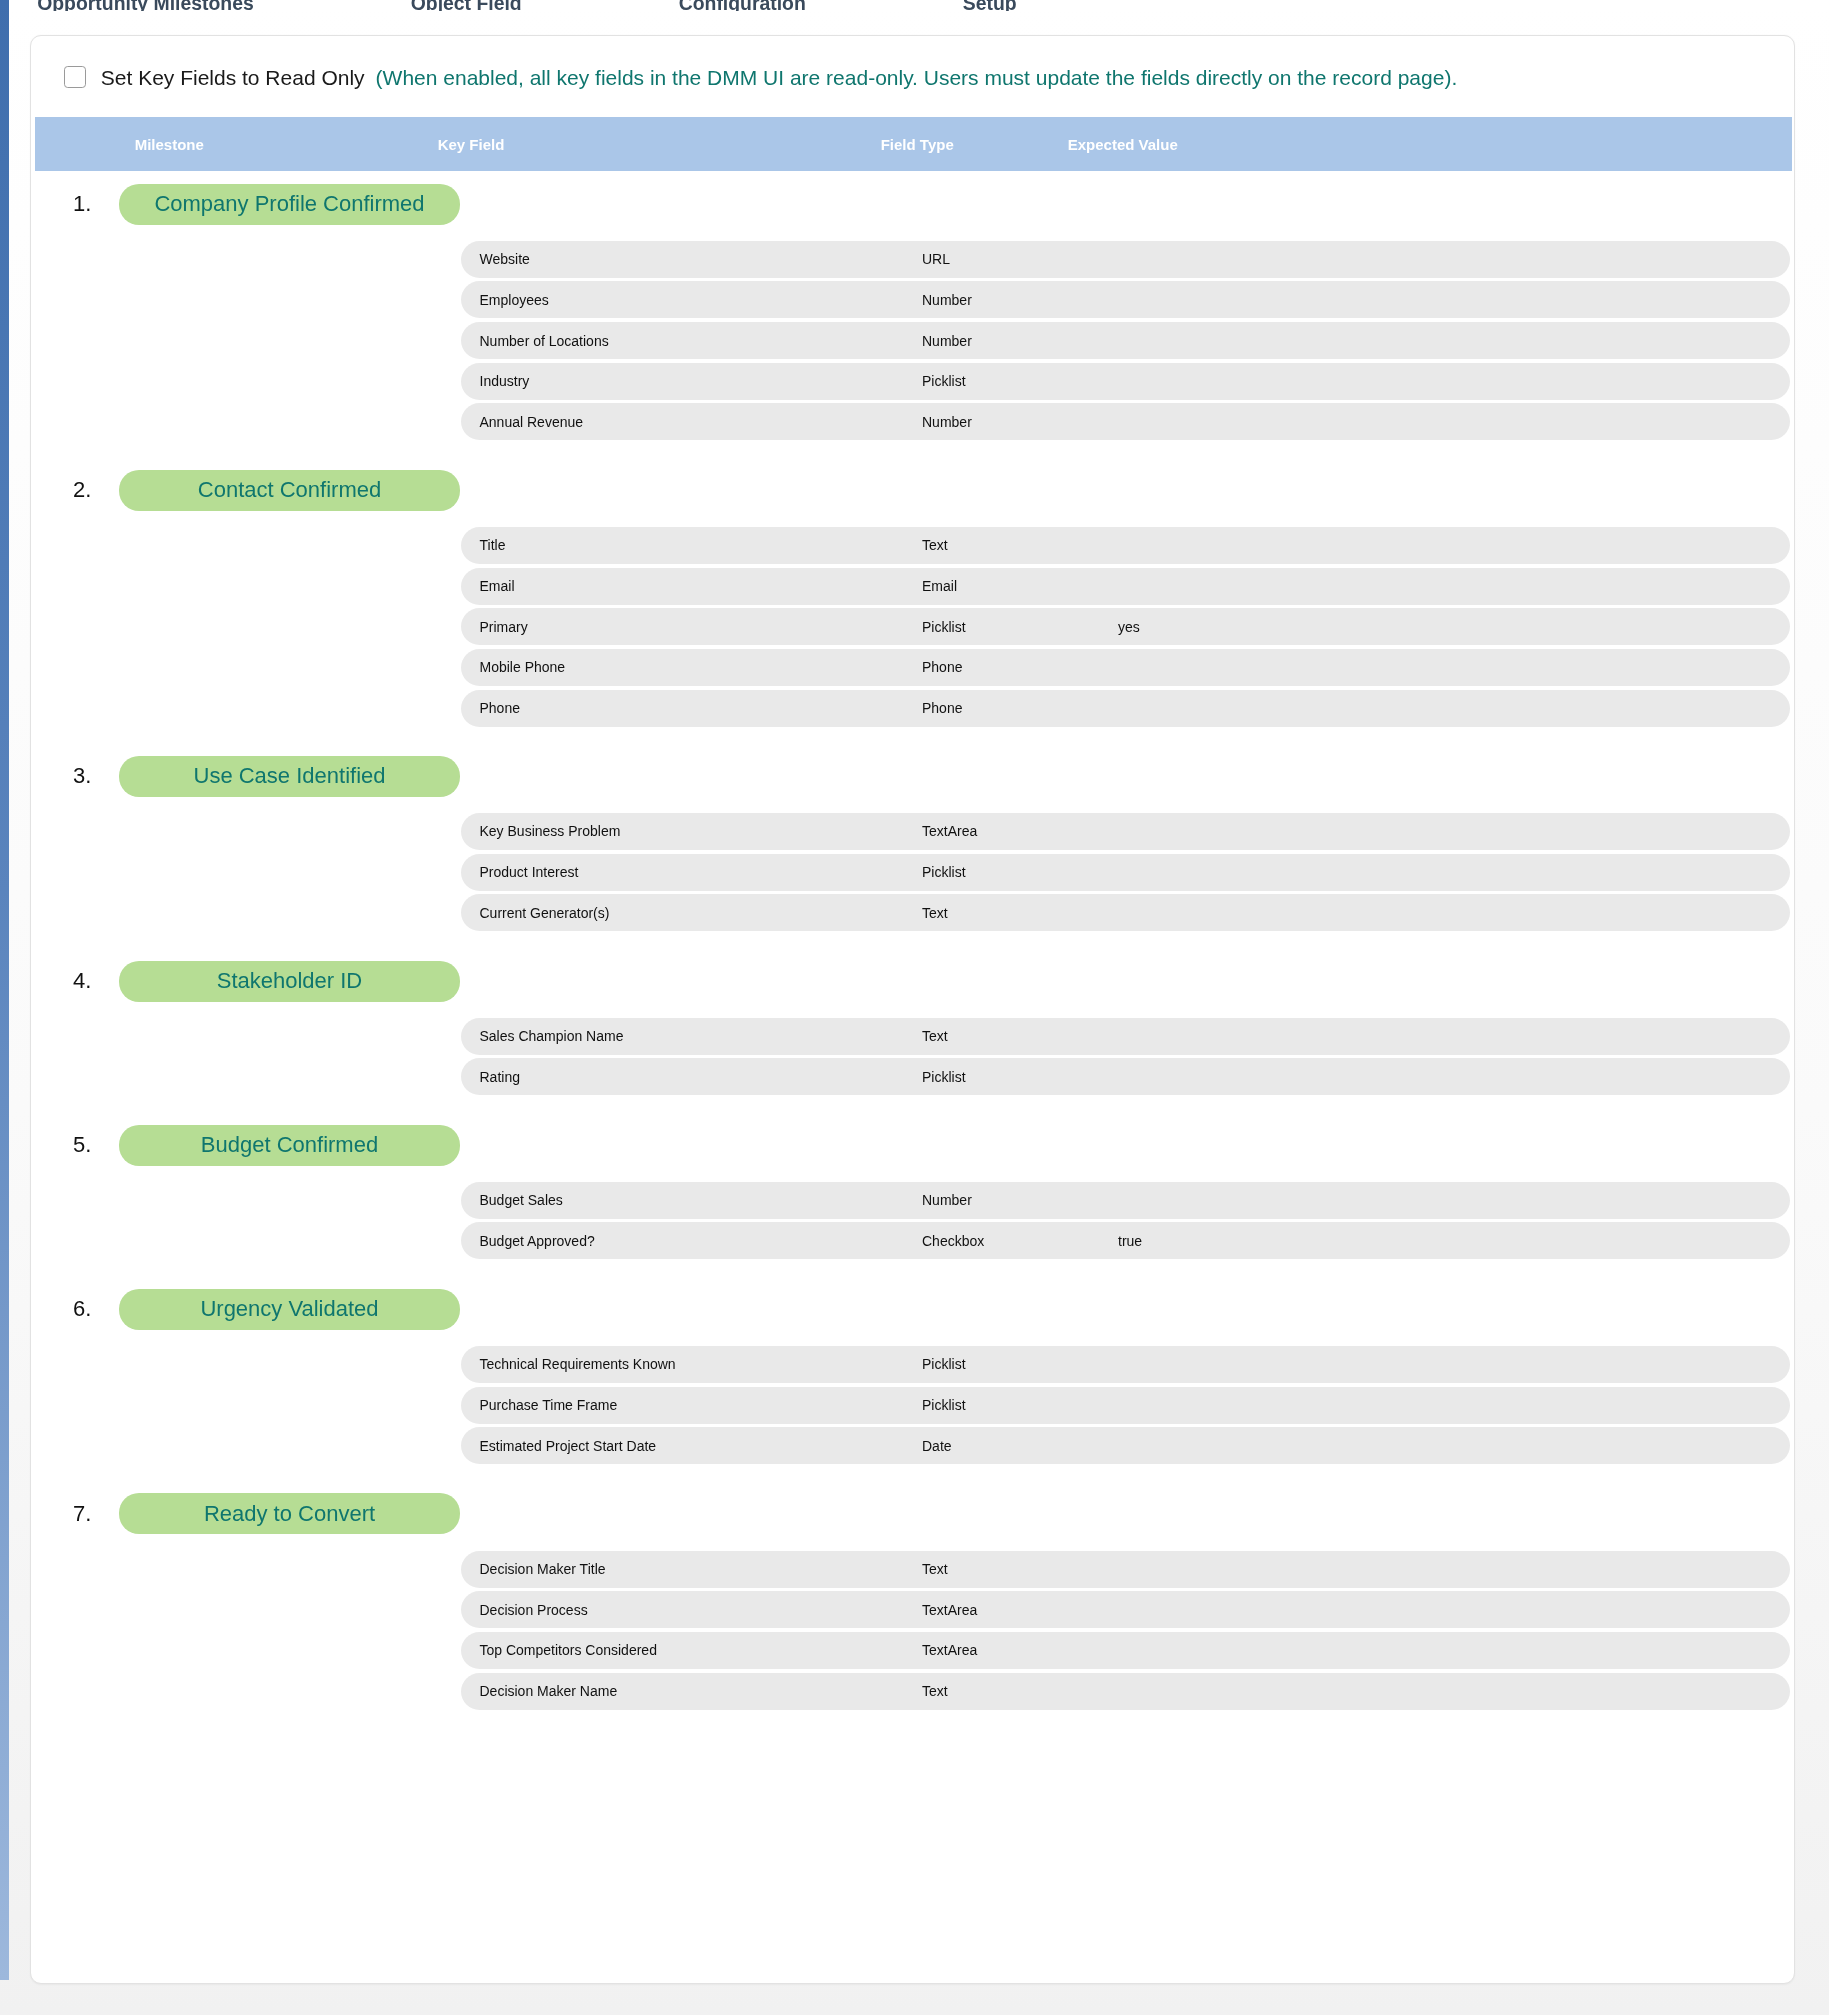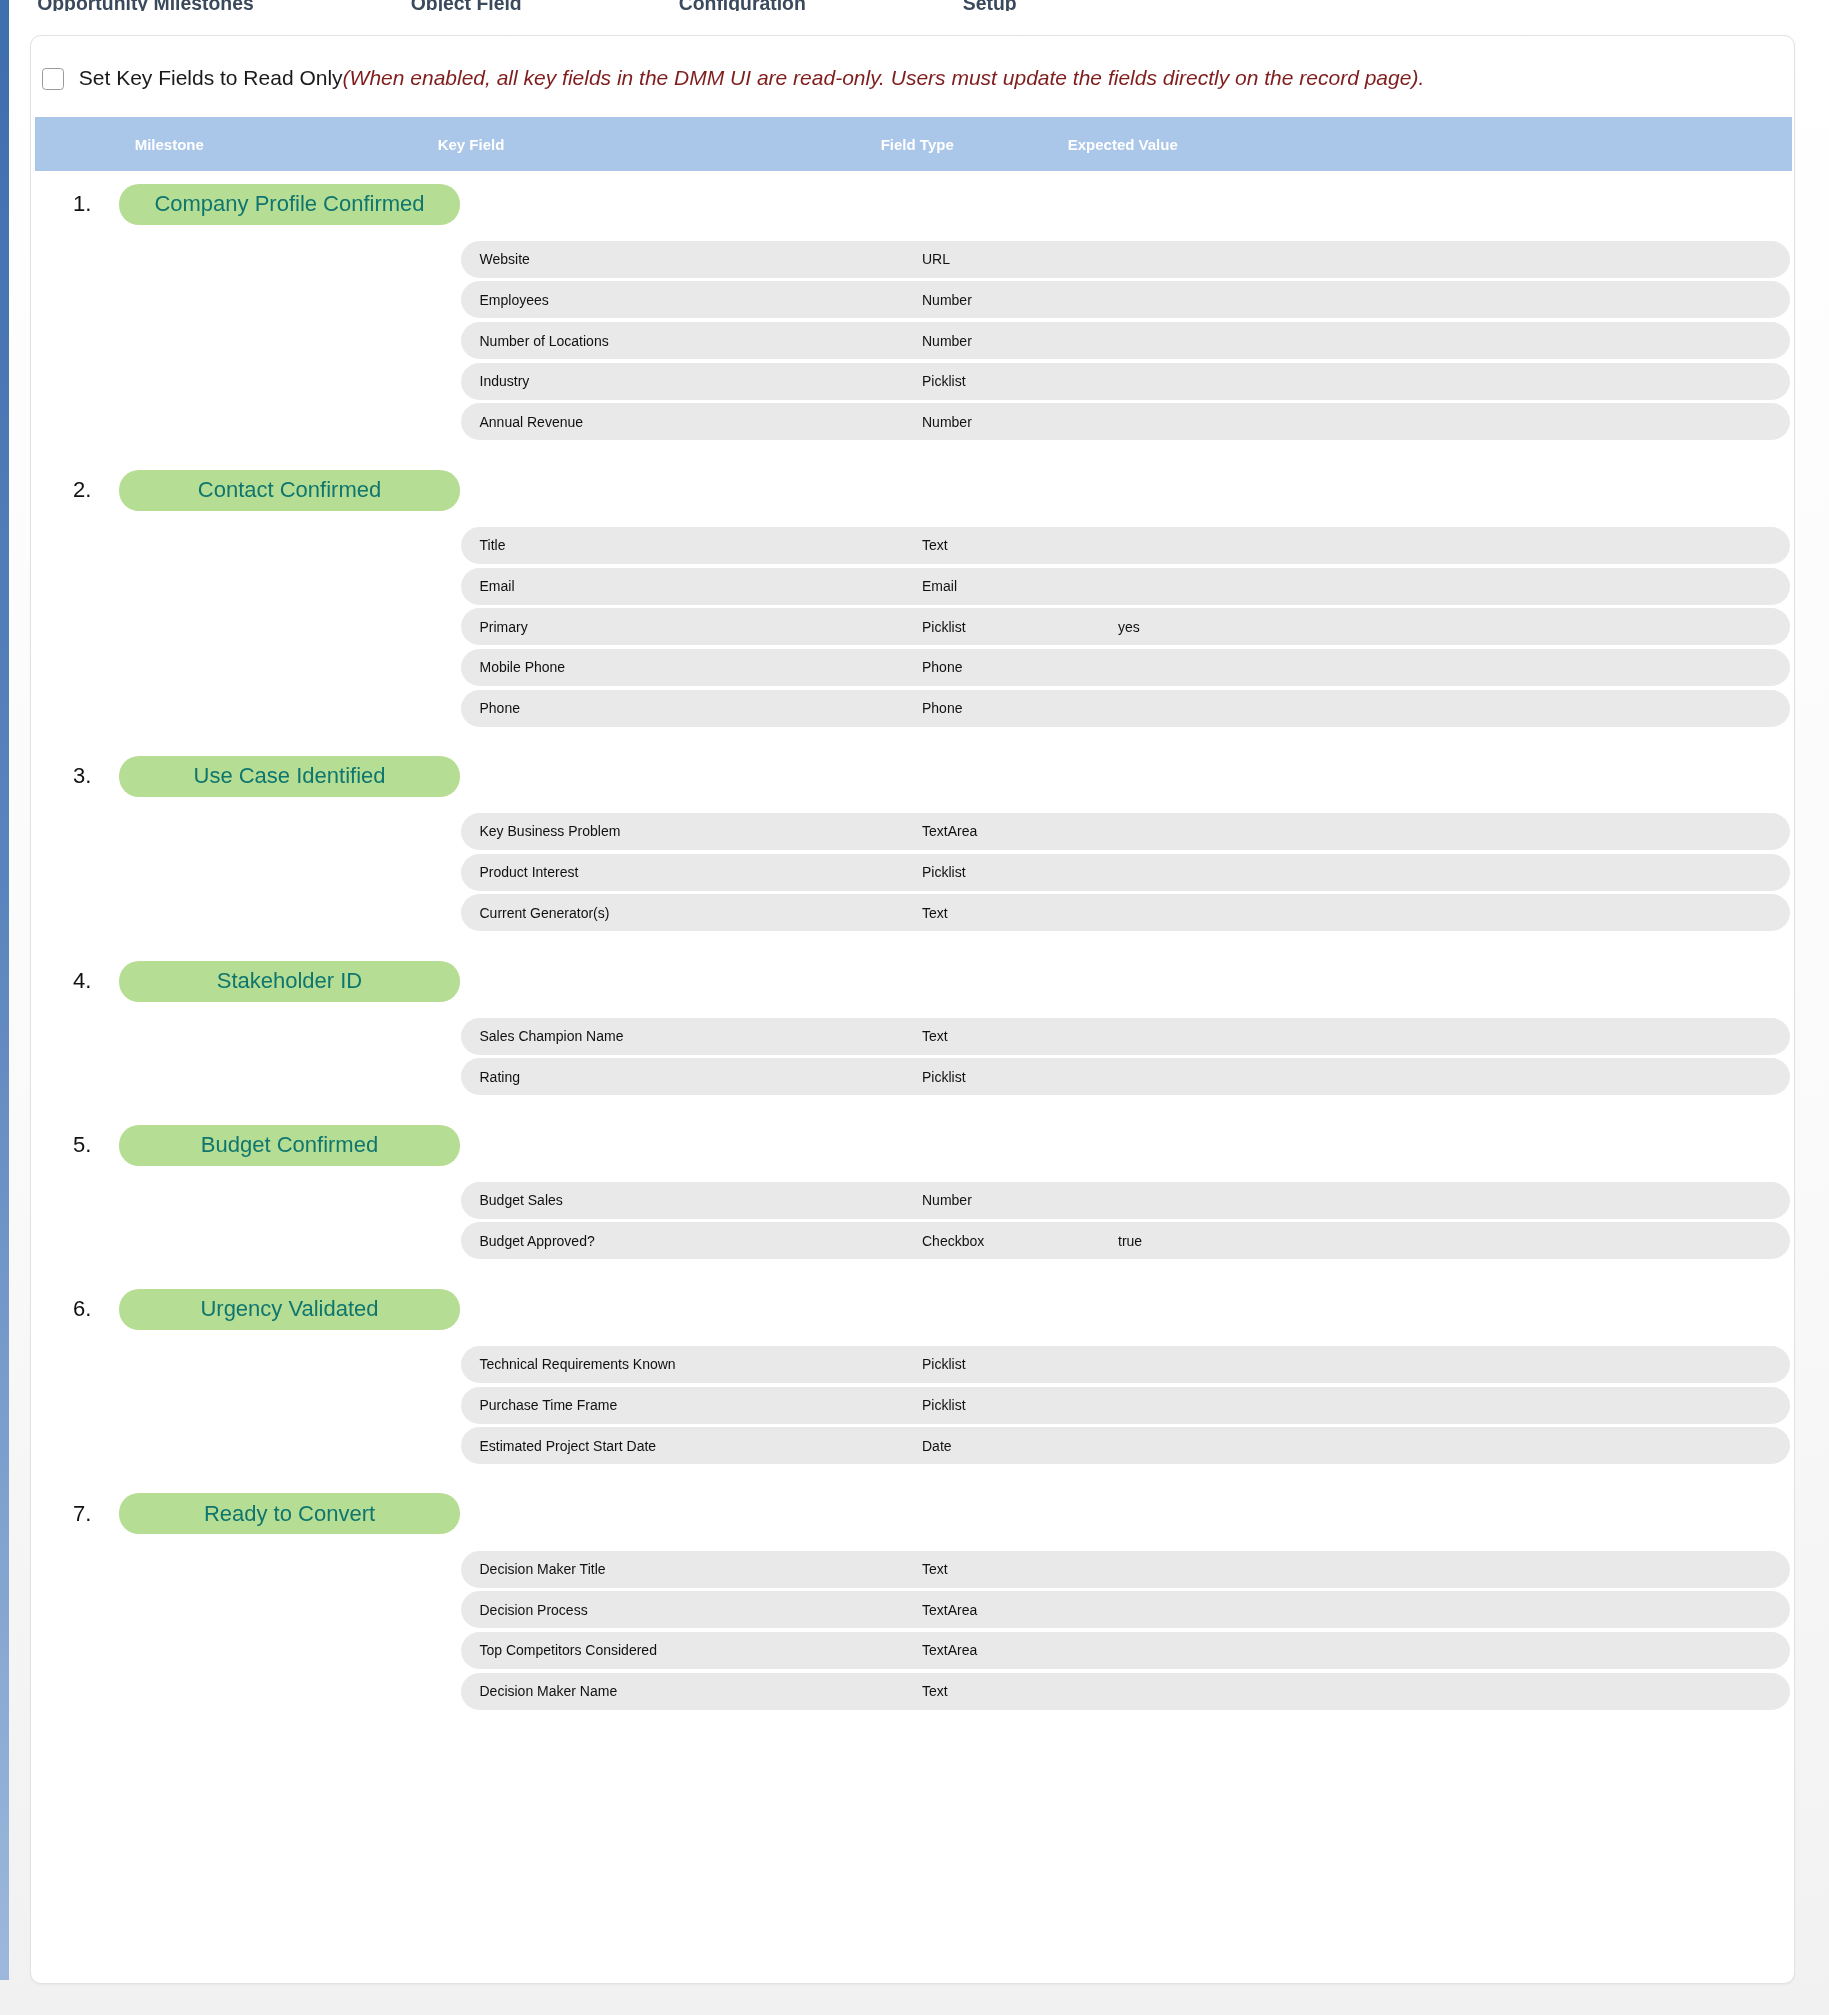--- a/index.html
+++ b/index.html
@@ -54,43 +54,43 @@
     height: 1949px;
     background: #ffffff;
     border: 0.9px solid #e2e2e2;
     border-radius: 11px;
     box-shadow: 0 0.9px 1.8px rgba(0,0,0,.045);
   }
 
   
   #readonly-row {
     position: absolute;
-    left: 11px;
+    left: 33px;
     top: 30px;
     display: flex;
-    align-items: flex-end;
+    align-items: flex-start;
   }
   #readonly-checkbox {
     width: 22px;
     height: 22px;
     border: 1.4px solid #9a9a9a;
     border-radius: 3.7px;
     background: #fff;
     flex: 0 0 auto;
   }
   #readonly-label {
     margin-left: 14.8px;
     font-size: 21px;
     color: #1a1a1a;
     white-space: nowrap;
   }
   #readonly-hint {
+    margin-left: 11px;
     font-size: 21px;
-    font-style: italic;
-    color: #7f1d1d;
+    color: #0f766e;
     white-space: nowrap;
   }
 
   
   #table {
     position: absolute;
     left: 0px;
     top: 81px;
     width: 1765px;
   }

